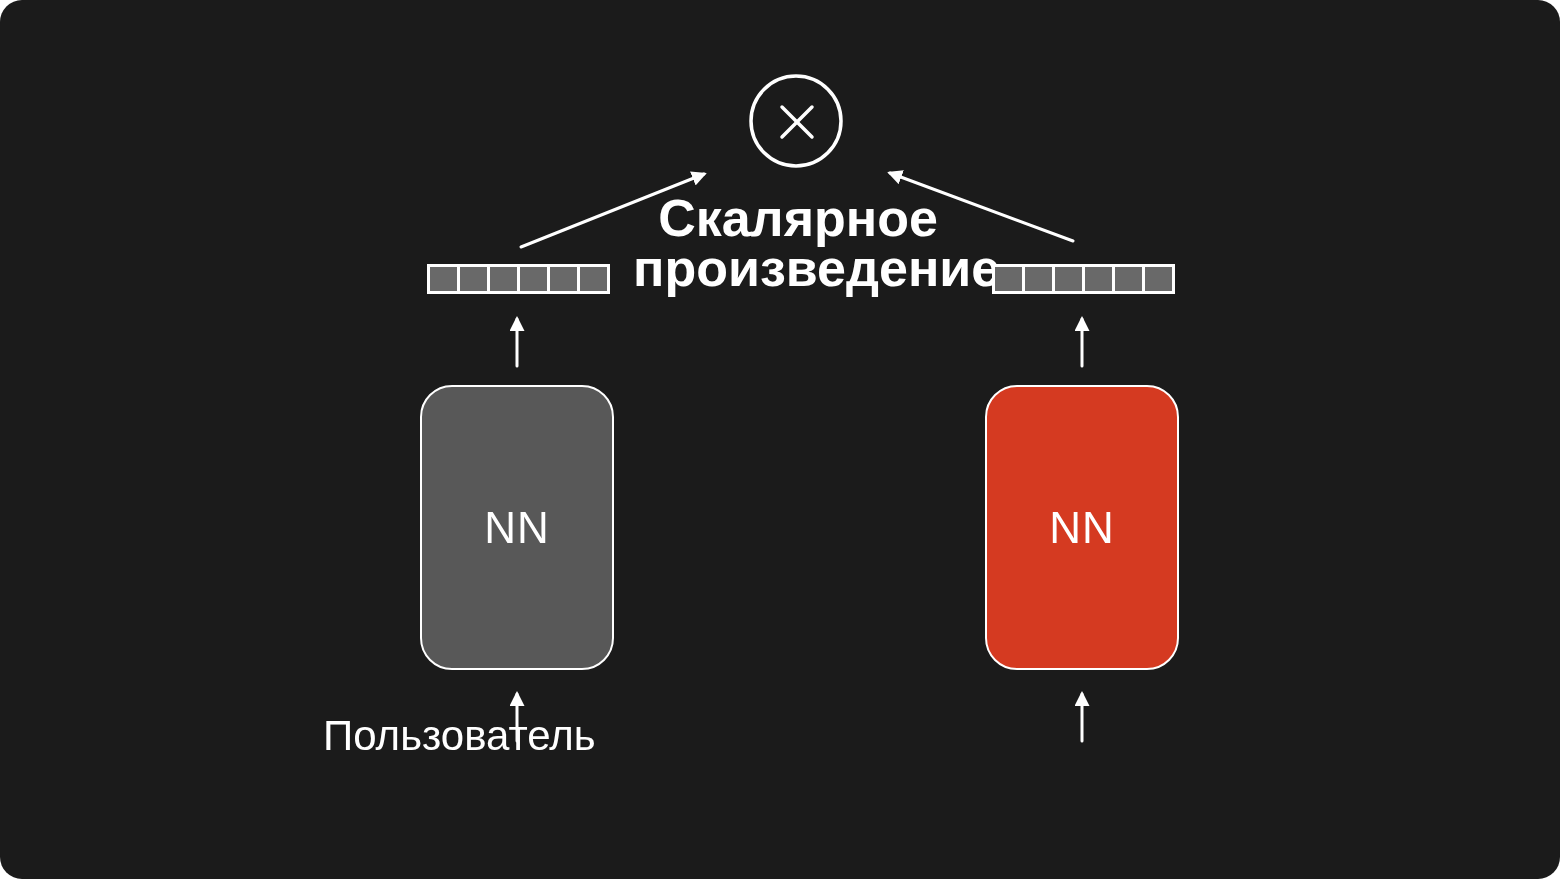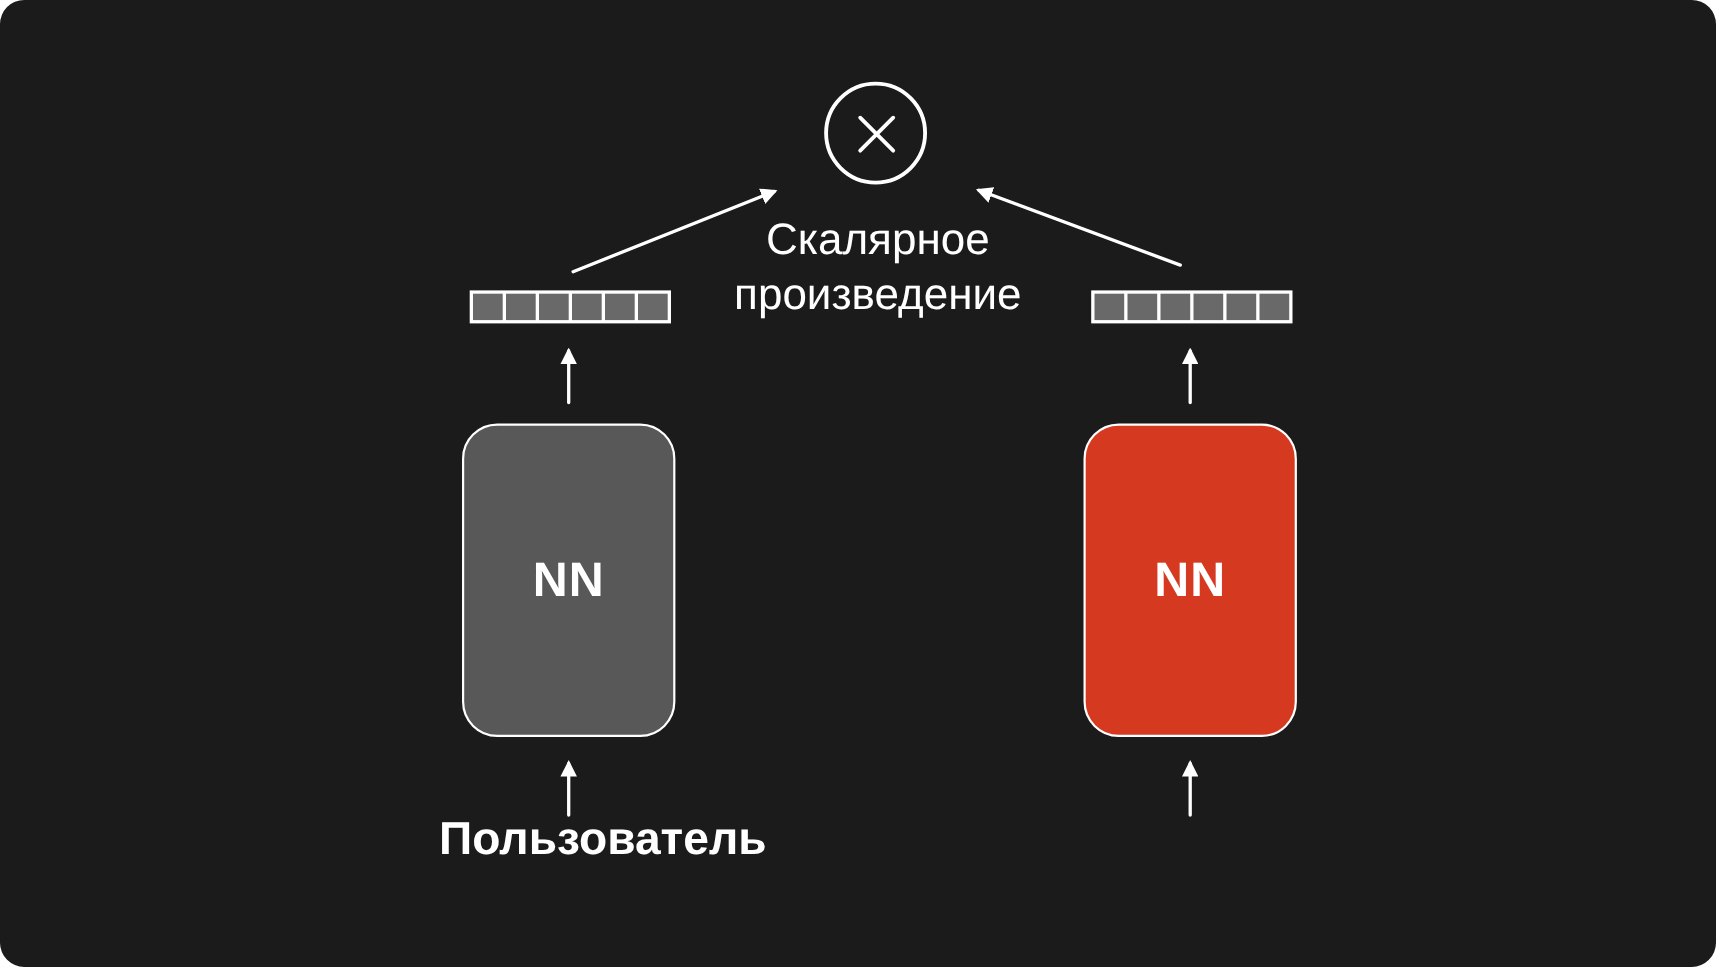--- a/index.html
+++ b/index.html
@@ -26,23 +26,23 @@
     height: 879px;
     display: block;
   }
   .op-label {
     position: absolute;
     left: 633px;
     top: 193px;
     width: 330px;
     text-align: center;
     color: var(--text, #ffffff);
-    font-size: 40px;
+    font-size: 52px;
     line-height: 50px;
-    font-weight: 400;
+    font-weight: 700;
   }
   .vector {
     position: absolute;
     top: 264px;
     width: 183px;
     height: 30px;
     box-sizing: border-box;
     background: var(--stroke, #ffffff);
     padding: 3px;
     display: flex;
@@ -60,33 +60,33 @@
     width: 194px;
     height: 285px;
     box-sizing: border-box;
     border: 2.5px solid var(--stroke, #ffffff);
     border-radius: 32px;
     display: flex;
     align-items: center;
     justify-content: center;
     color: var(--text, #ffffff);
     font-size: 44px;
-    font-weight: 700;
+    font-weight: 400;
     letter-spacing: 1px;
   }
   .box-user { left: 420px; background: var(--user-box, #585858); }
   .box-item { left: 985px; background: var(--item-box, #d53a21); }
   .input-label {
     position: absolute;
-    top: 738px;
+    top: 712px;
     width: 374px;
-    text-align: right;
+    text-align: left;
     color: var(--text, #ffffff);
     font-size: 42px;
-    font-weight: 700;
+    font-weight: 400;
   }
   .label-user { left: 323px; }
   .label-item { left: 895px; }
 </style>
 </head>
 <body>
 
 <div class="slide">
 
   <svg class="overlay" viewBox="0 0 1560 879" xmlns="http://www.w3.org/2000/svg">

